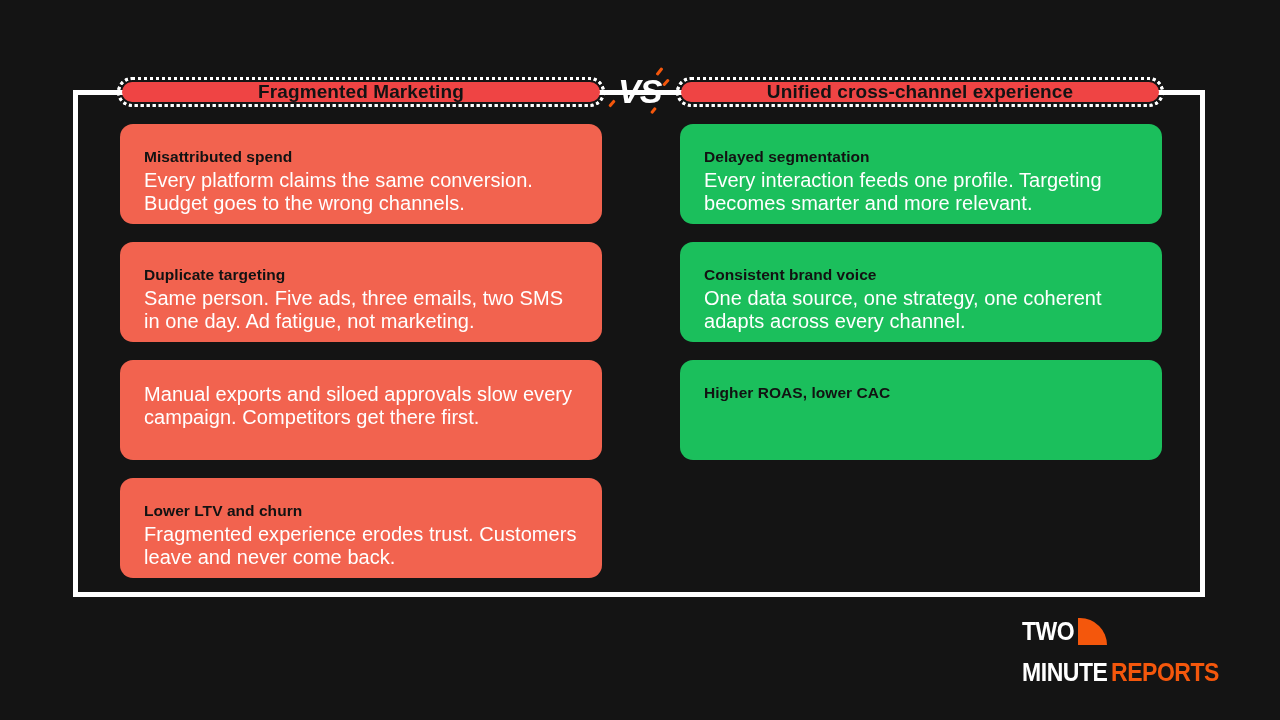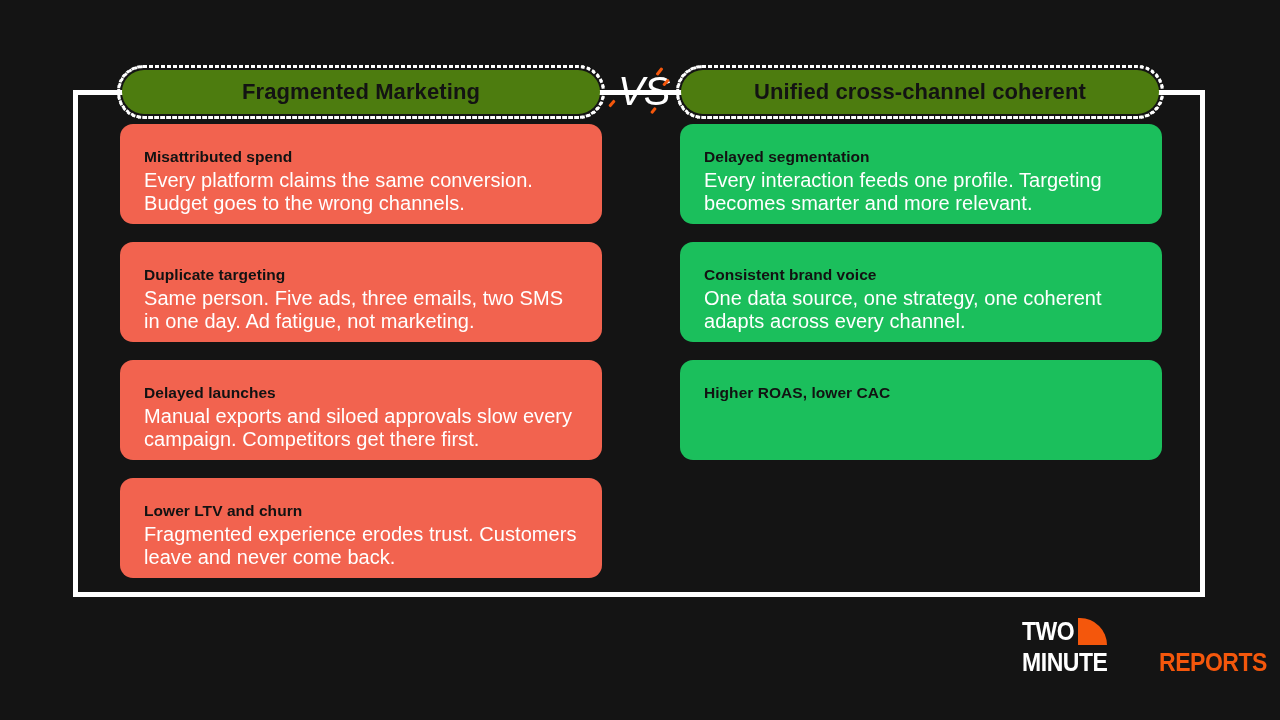--- a/index.html
+++ b/index.html
@@ -35,28 +35,28 @@
     width: 1280px;
     height: 40px;
     display: flex;
     align-items: center;
     justify-content: center;
     z-index: 5;
     pointer-events: none;
   }
 
   .pill {
-    background: #4d7c0f;
+    background: #ef4444;
     border-radius: 22px;
-    height: 44px;
+    height: 20px;
     display: flex;
     align-items: center;
     justify-content: center;
     color: #131313;
-    font-size: 22px;
+    font-size: 19px;
     font-weight: bold;
     letter-spacing: 0.1px;
     position: absolute;
     box-sizing: border-box;
     outline: 3px dotted #ffffff;
     outline-offset: 2px;
     pointer-events: auto;
   }
   #pill-left  { left: 122px;  width: 478px; }
   #pill-right { left: 681px;  width: 478px; }
@@ -78,22 +78,22 @@
     top: 62px;
     width: 82px;
     height: 60px;
     z-index: 7;
     pointer-events: auto;
   }
   #vs-text {
     position: absolute;
     left: 18px;
     top: 10px;
-    font-size: 40px;
-    font-weight: normal;
+    font-size: 34px;
+    font-weight: bold;
     font-style: italic;
     color: #ffffff;
     letter-spacing: -1px;
     line-height: 38px;
   }
   .spark {
     position: absolute;
     background: #F4570C;
     border-radius: 1px;
   }
@@ -175,22 +175,21 @@
     left: 56px;
     top: 0px;
     width: 29px;
     height: 27px;
     background: #F4570C;
     border-top-right-radius: 27px;
   }
   #logo-row-2 {
     display: flex;
     align-items: flex-start;
-    margin-top: 4px;
-    gap: 48px;
+    margin-top: 14px;
   }
   #logo-minute {
     color: #ffffff;
     font-size: 25px;
     font-weight: bold;
     letter-spacing: -0.5px;
     line-height: 27px;
     transform: scaleX(0.92);
     transform-origin: left top;
   }
@@ -208,21 +207,21 @@
 </head>
 <body>
 
 <div id="frame"></div>
 
 <div id="header-row">
   <div class="pill" id="pill-left">
     <span>Fragmented Marketing</span>
   </div>
   <div class="pill" id="pill-right">
-    <span>Unified cross-channel coherent</span>
+    <span>Unified cross-channel experience</span>
   </div>
 </div>
 
 <div id="vs-badge">
   <div id="vs-text">VS</div>
   <div class="spark" id="spark-a"></div>
   <div class="spark" id="spark-b"></div>
   <div class="spark" id="spark-c"></div>
   <div class="spark" id="spark-d"></div>
 </div>
@@ -232,21 +231,20 @@
   <div class="column" id="col-left">
     <div class="card neg">
       <p class="card-title">Misattributed spend</p>
       <p class="card-body">Every platform claims the same conversion. Budget goes to the wrong channels.</p>
     </div>
     <div class="card neg">
       <p class="card-title">Duplicate targeting</p>
       <p class="card-body">Same person. Five ads, three emails, two SMS in one day. Ad fatigue, not marketing.</p>
     </div>
     <div class="card neg">
-      <p class="card-title">Delayed launches</p>
       <p class="card-body">Manual exports and siloed approvals slow every campaign. Competitors get there first.</p>
     </div>
     <div class="card neg">
       <p class="card-title">Lower LTV and churn</p>
       <p class="card-body">Fragmented experience erodes trust. Customers leave and never come back.</p>
     </div>
   </div>
 
   <div class="column" id="col-right">
     <div class="card pos">

